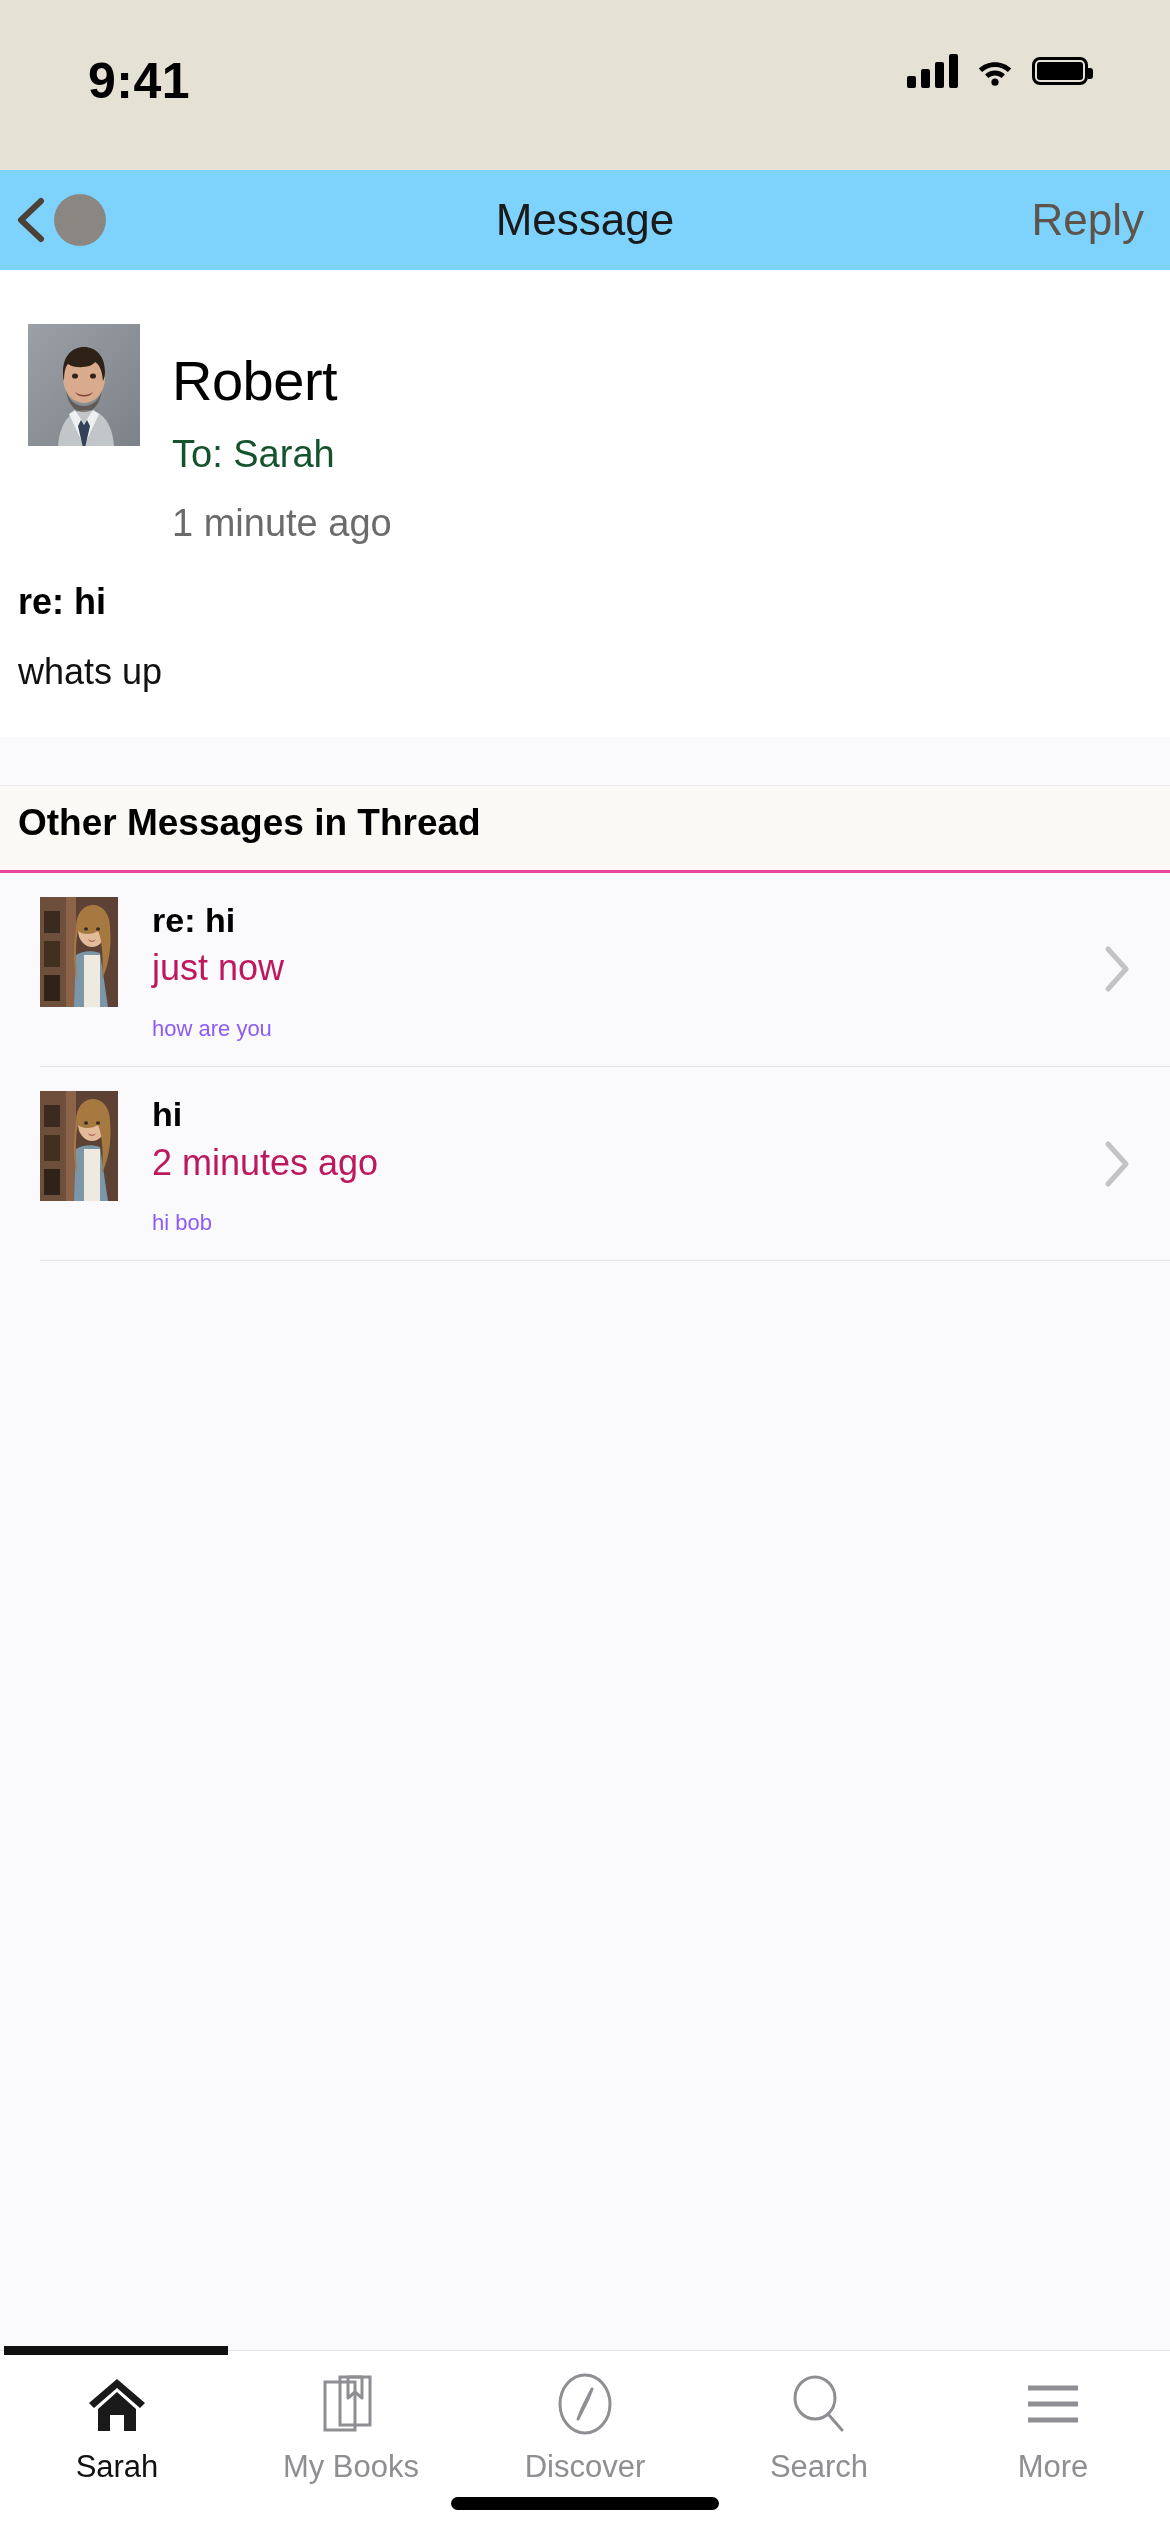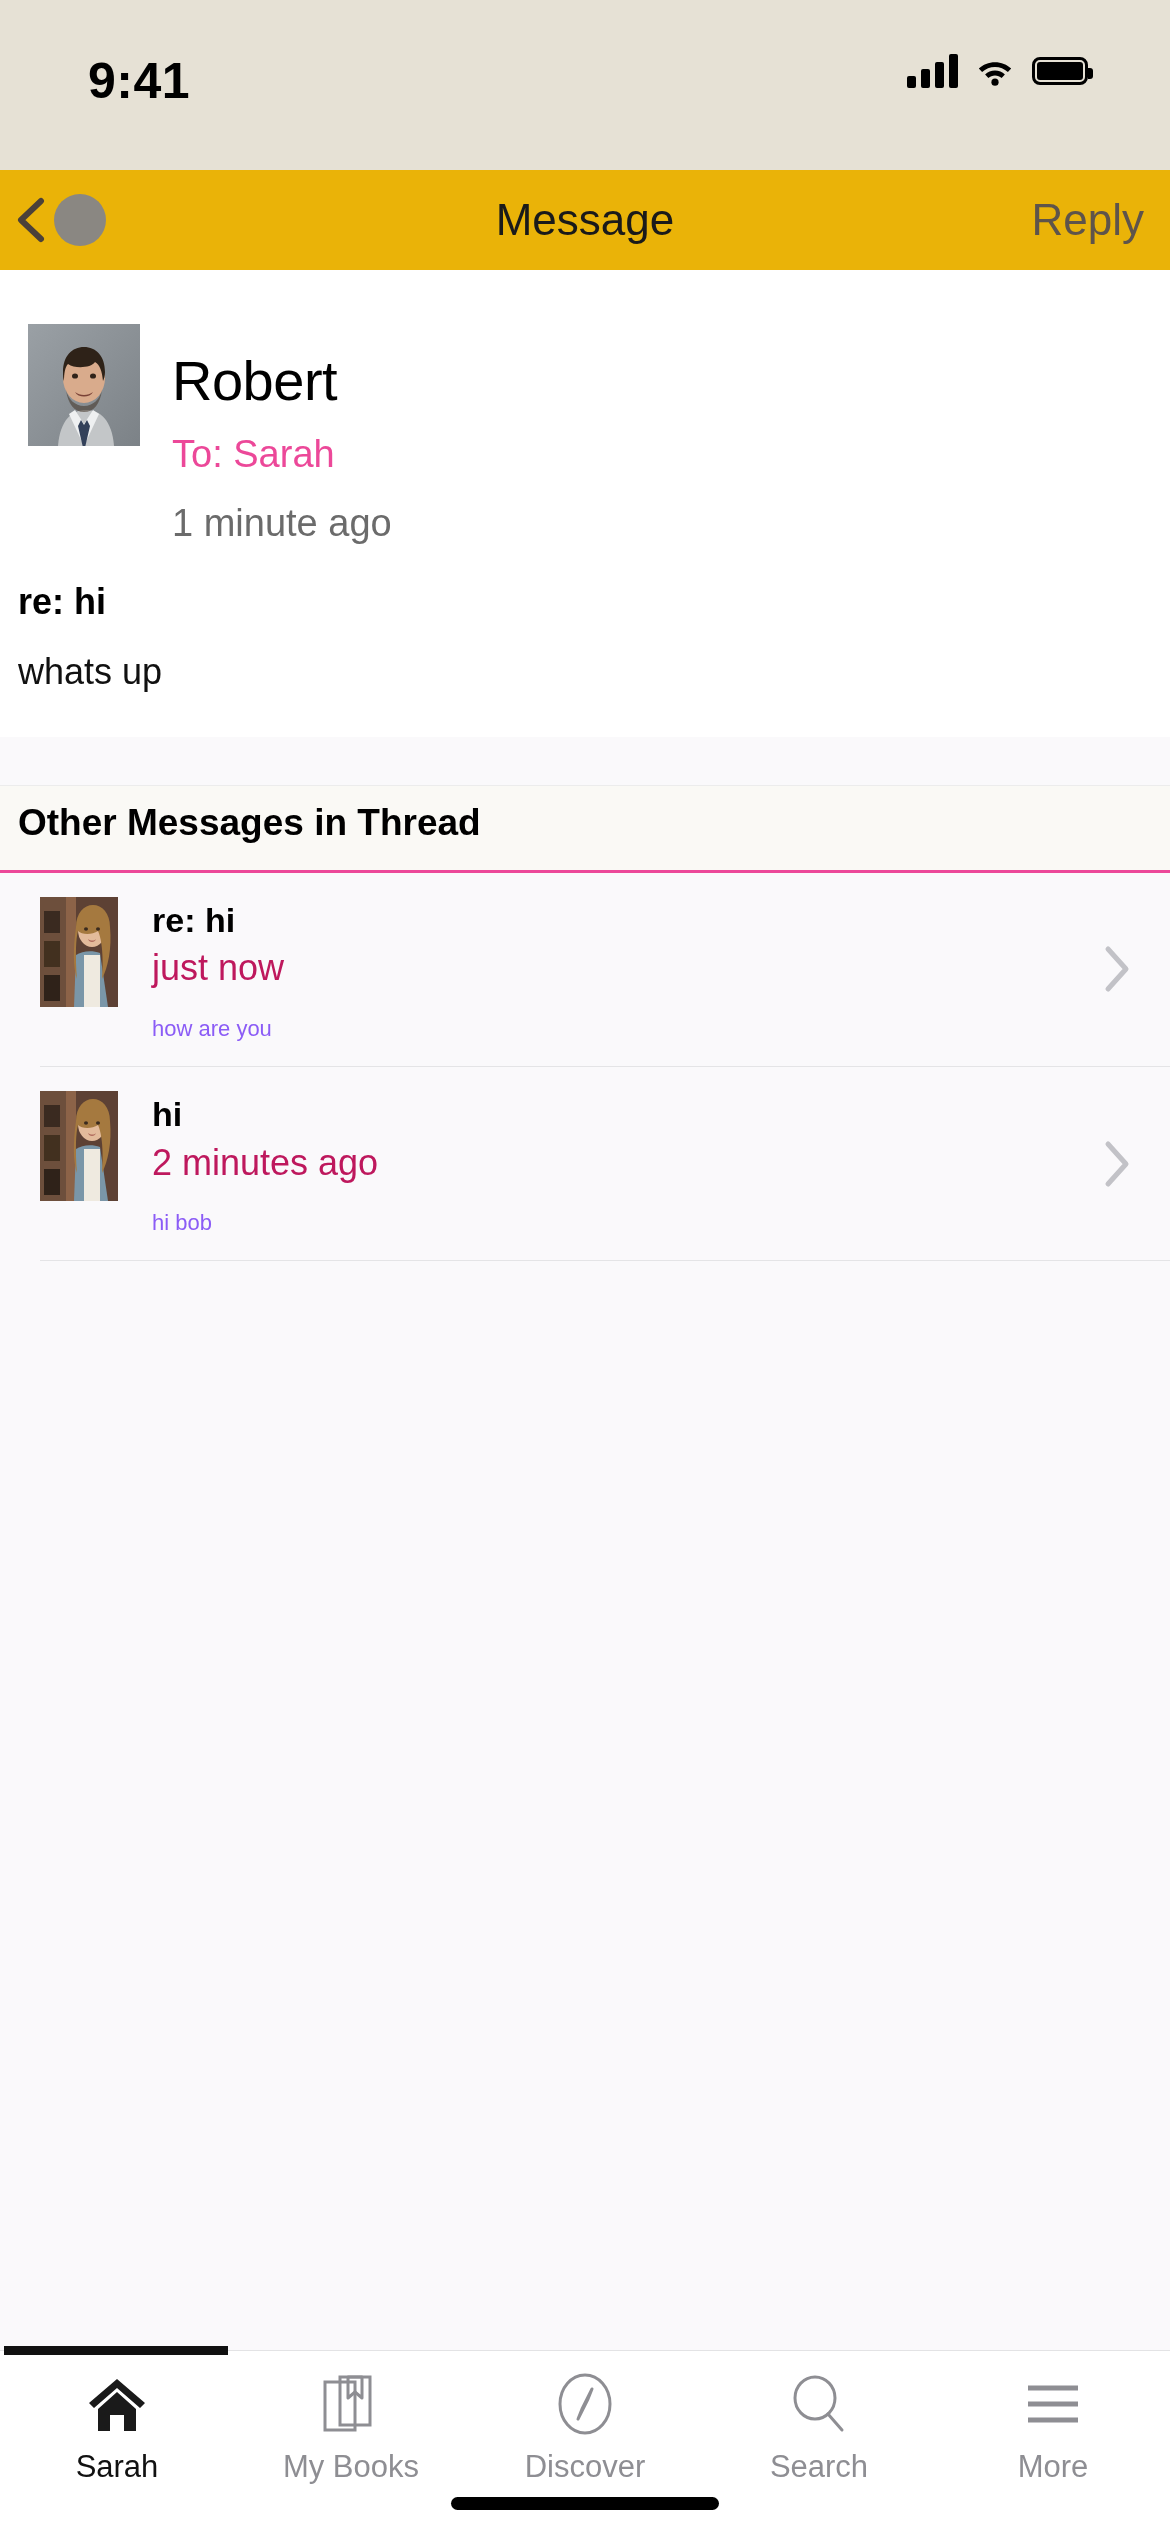--- a/index.html
+++ b/index.html
@@ -64,21 +64,21 @@
     right: -8px; top: 8px;
     width: 5px; height: 11px;
     background: #000;
     border-radius: 0 3px 3px 0;
   }
   .battery-fill { height: 100%; background: #000; border-radius: 3px; }
 
   
   .navbar {
     height: 100px;
-    background: #eab308;
+    background: #7dd3fc;
     position: relative;
     flex: 0 0 auto;
   }
   .nav-left {
     position: absolute;
     left: 14px; top: 0;
     height: 100px;
     display: flex;
     align-items: center;
     gap: 6px;
@@ -137,21 +137,21 @@
   }
   .msg-sender {
     font-size: 56px;
     color: #000;
     line-height: 1.05;
     letter-spacing: -0.5px;
     margin-top: 24px;
   }
   .msg-to {
     font-size: 38px;
-    color: #ec4899;
+    color: #14532d;
     margin-top: 22px;
   }
   .msg-time {
     font-size: 38px;
     color: #6b6b6b;
     margin-top: 26px;
   }
   .msg-subject {
     font-size: 36px;
     font-weight: bold;

